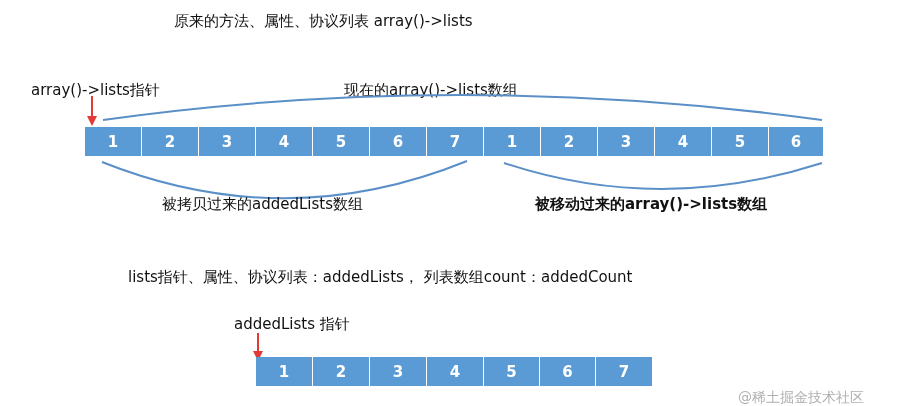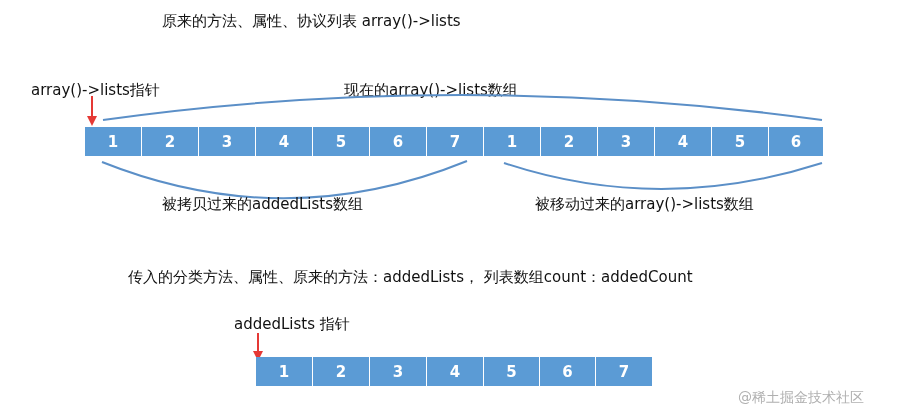--- a/index.html
+++ b/index.html
@@ -10,21 +10,21 @@
   .cell { height: 29px; background: #5b9bd5; color: #fff; font-weight: bold;
           font-size: 15px; display: flex; align-items: center; justify-content: center;
           box-sizing: border-box; border-right: 1px solid #fff; }
   .cell:last-child { border-right: none; }
   svg.overlay { position: absolute; left: 0; top: 0; }
   .wm { position: absolute; color: #b0b0b0; font-size: 14px; white-space: nowrap; }
 </style>
 </head>
 <body>
 
-<div class="label" style="left:162px; top:12px;">原来的方法、属性、协议列表 array()-&gt;lists</div>
+<div class="label" style="left:174px; top:12px;">原来的方法、属性、协议列表 array()-&gt;lists</div>
 
 <div class="label" style="left:31px; top:81px;">array()-&gt;lists指针</div>
 <div class="label" style="left:344px; top:81px;">现在的array()-&gt;lists数组</div>
 
 <svg class="overlay" width="916" height="406">
 
   <path d="M103,120 Q460,70 822,120" fill="none" stroke="#5b8fc7" stroke-width="2"></path>
 
   <path d="M102,162 Q285,235 467,161" fill="none" stroke="#5b8fc7" stroke-width="2"></path>
 
@@ -51,23 +51,23 @@
   <div class="cell" style="width:57px">7</div>
   <div class="cell" style="width:57px">1</div>
   <div class="cell" style="width:57px">2</div>
   <div class="cell" style="width:57px">3</div>
   <div class="cell" style="width:57px">4</div>
   <div class="cell" style="width:57px">5</div>
   <div class="cell" style="width:54px">6</div>
 </div>
 
 <div class="label" style="left:162px; top:195px;">被拷贝过来的addedLists数组</div>
-<div class="label" style="left:535px; top:195px;">被移动过来的array()-&gt;lists数组</div>
+<div class="label" style="left:535px; top:195px;font-weight:bold;">被移动过来的array()-&gt;lists数组</div>
 
-<div class="label" style="left:128px; top:268px;">传入的分类方法、属性、原来的方法：addedLists， 列表数组count：addedCount</div>
+<div class="label" style="left:128px; top:268px;">lists指针、属性、协议列表：addedLists， 列表数组count：addedCount</div>
 <div class="label" style="left:194px; top:315px;margin-left:40px;">addedLists 指针</div>
 
 <div class="arr" style="left:256px; top:357px; width:396px;">
   <div class="cell" style="width:57px">1</div>
   <div class="cell" style="width:57px">2</div>
   <div class="cell" style="width:57px">3</div>
   <div class="cell" style="width:57px">4</div>
   <div class="cell" style="width:56px">5</div>
   <div class="cell" style="width:56px">6</div>
   <div class="cell" style="width:56px">7</div>

